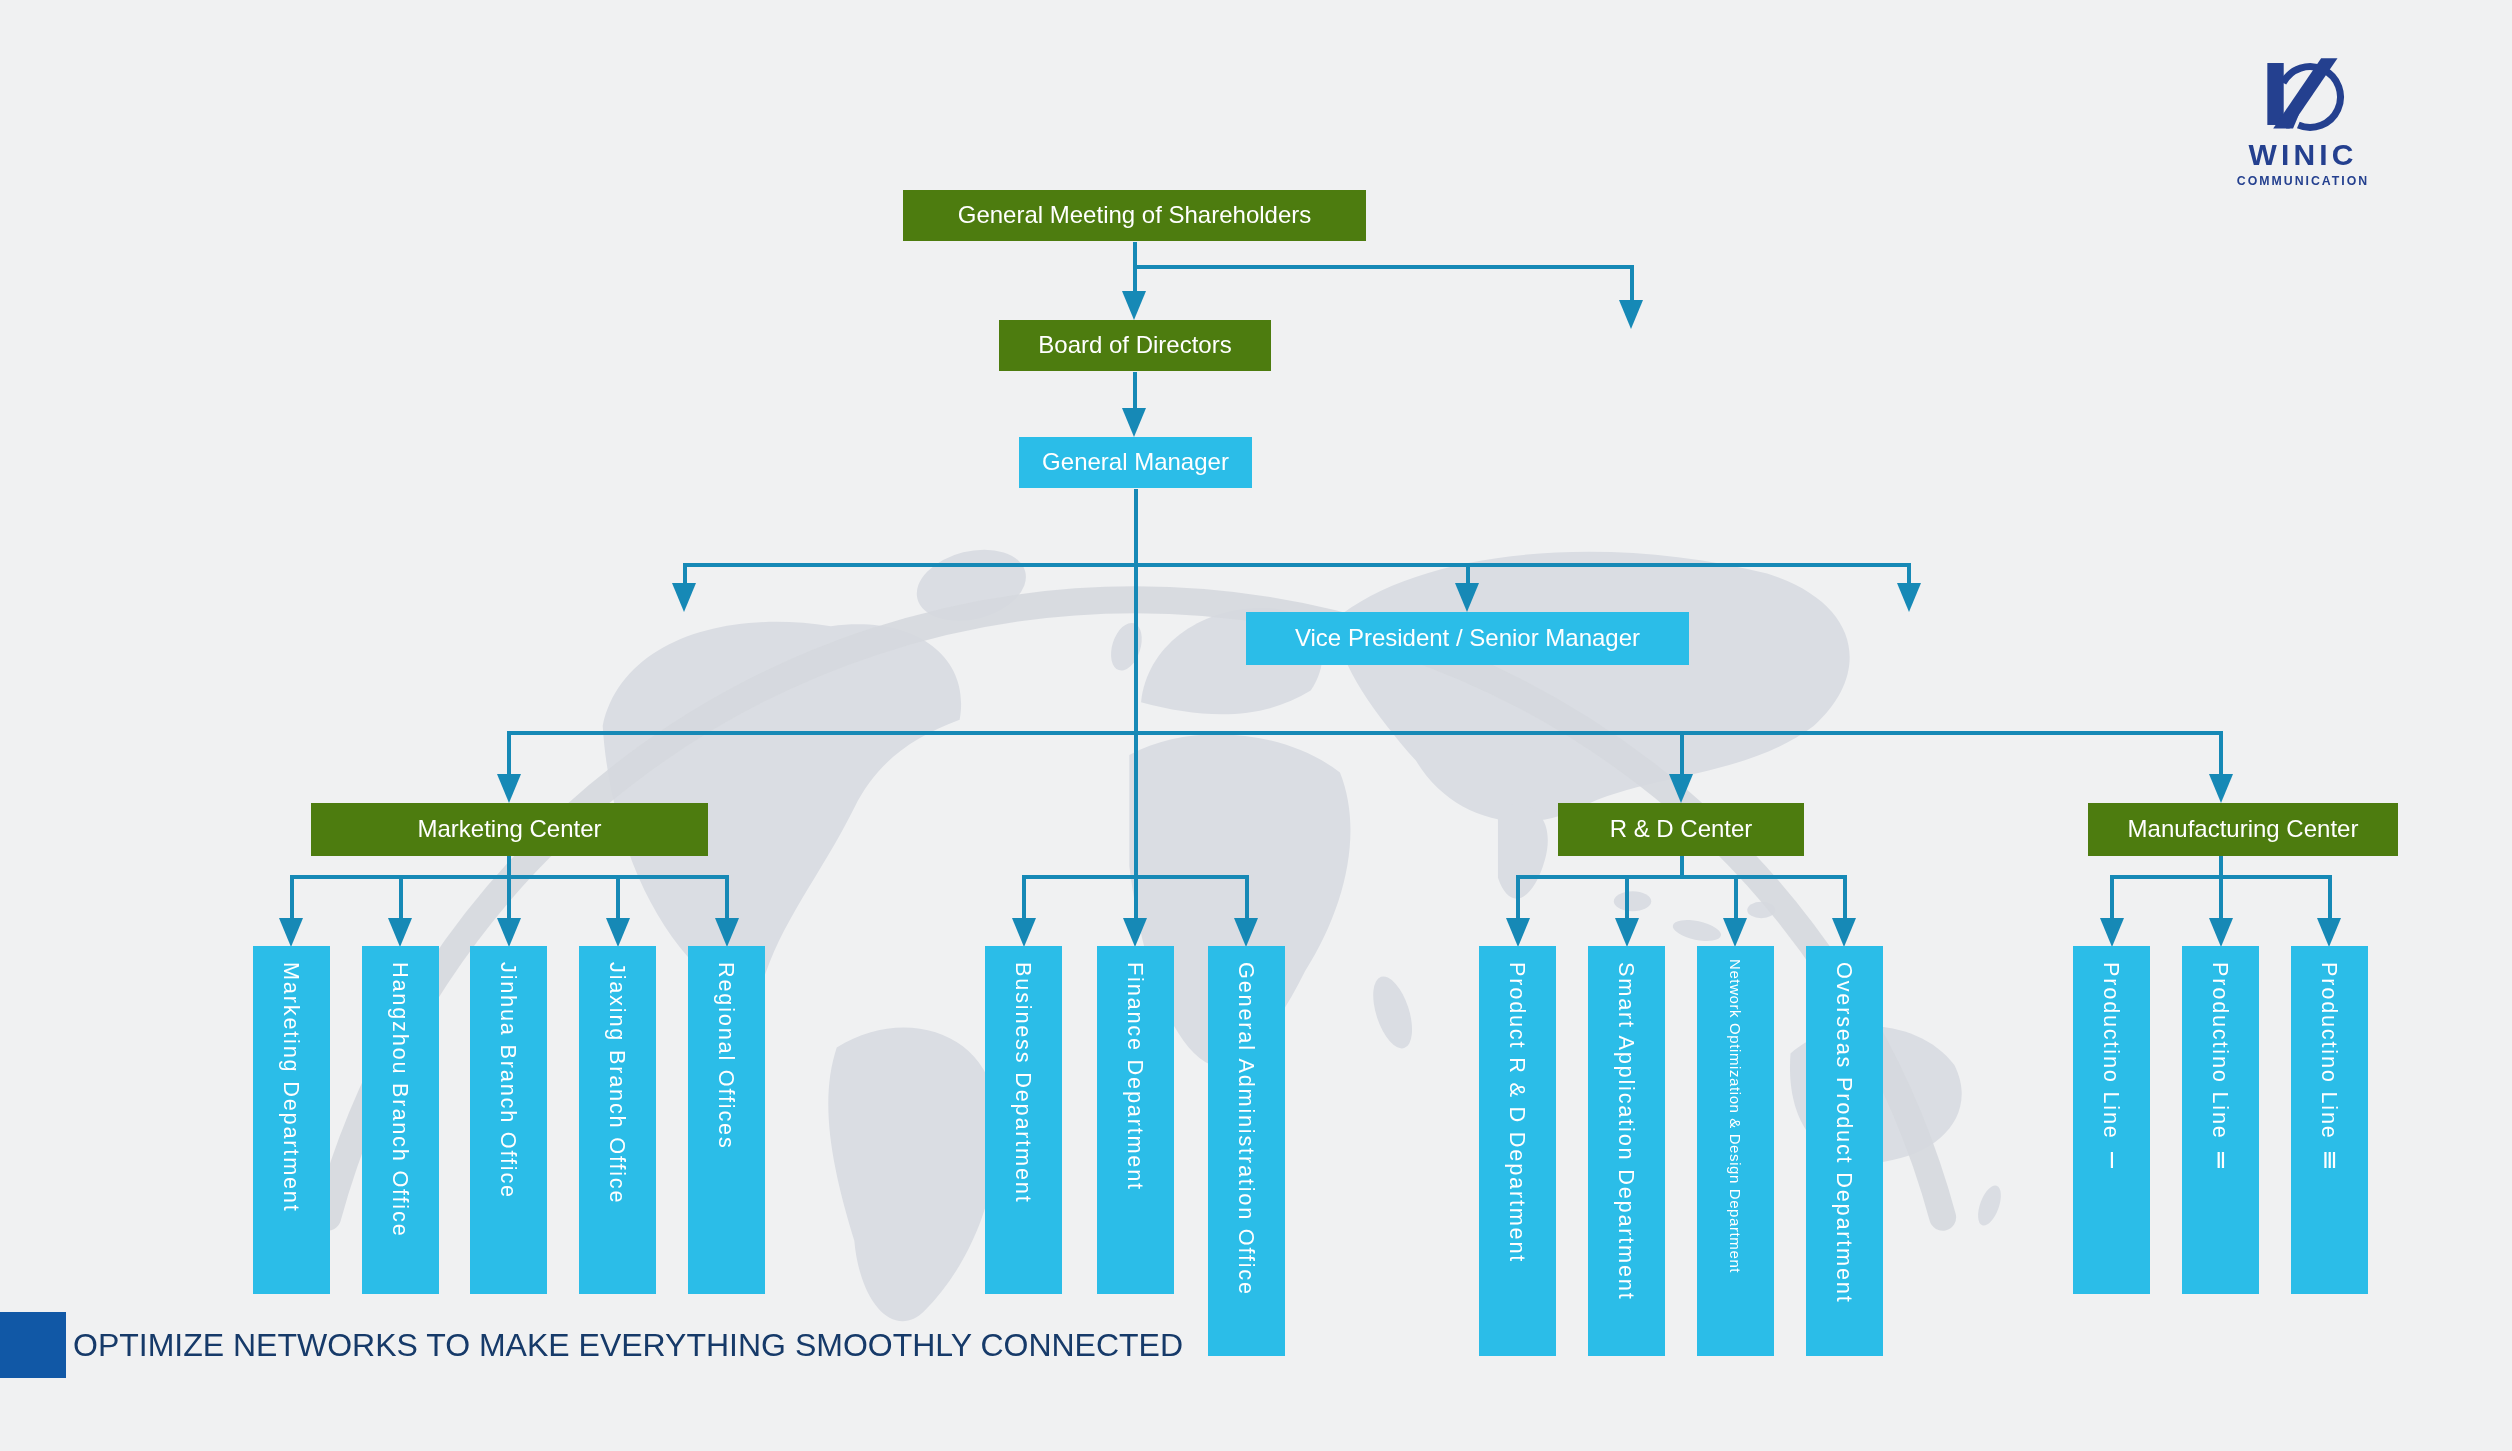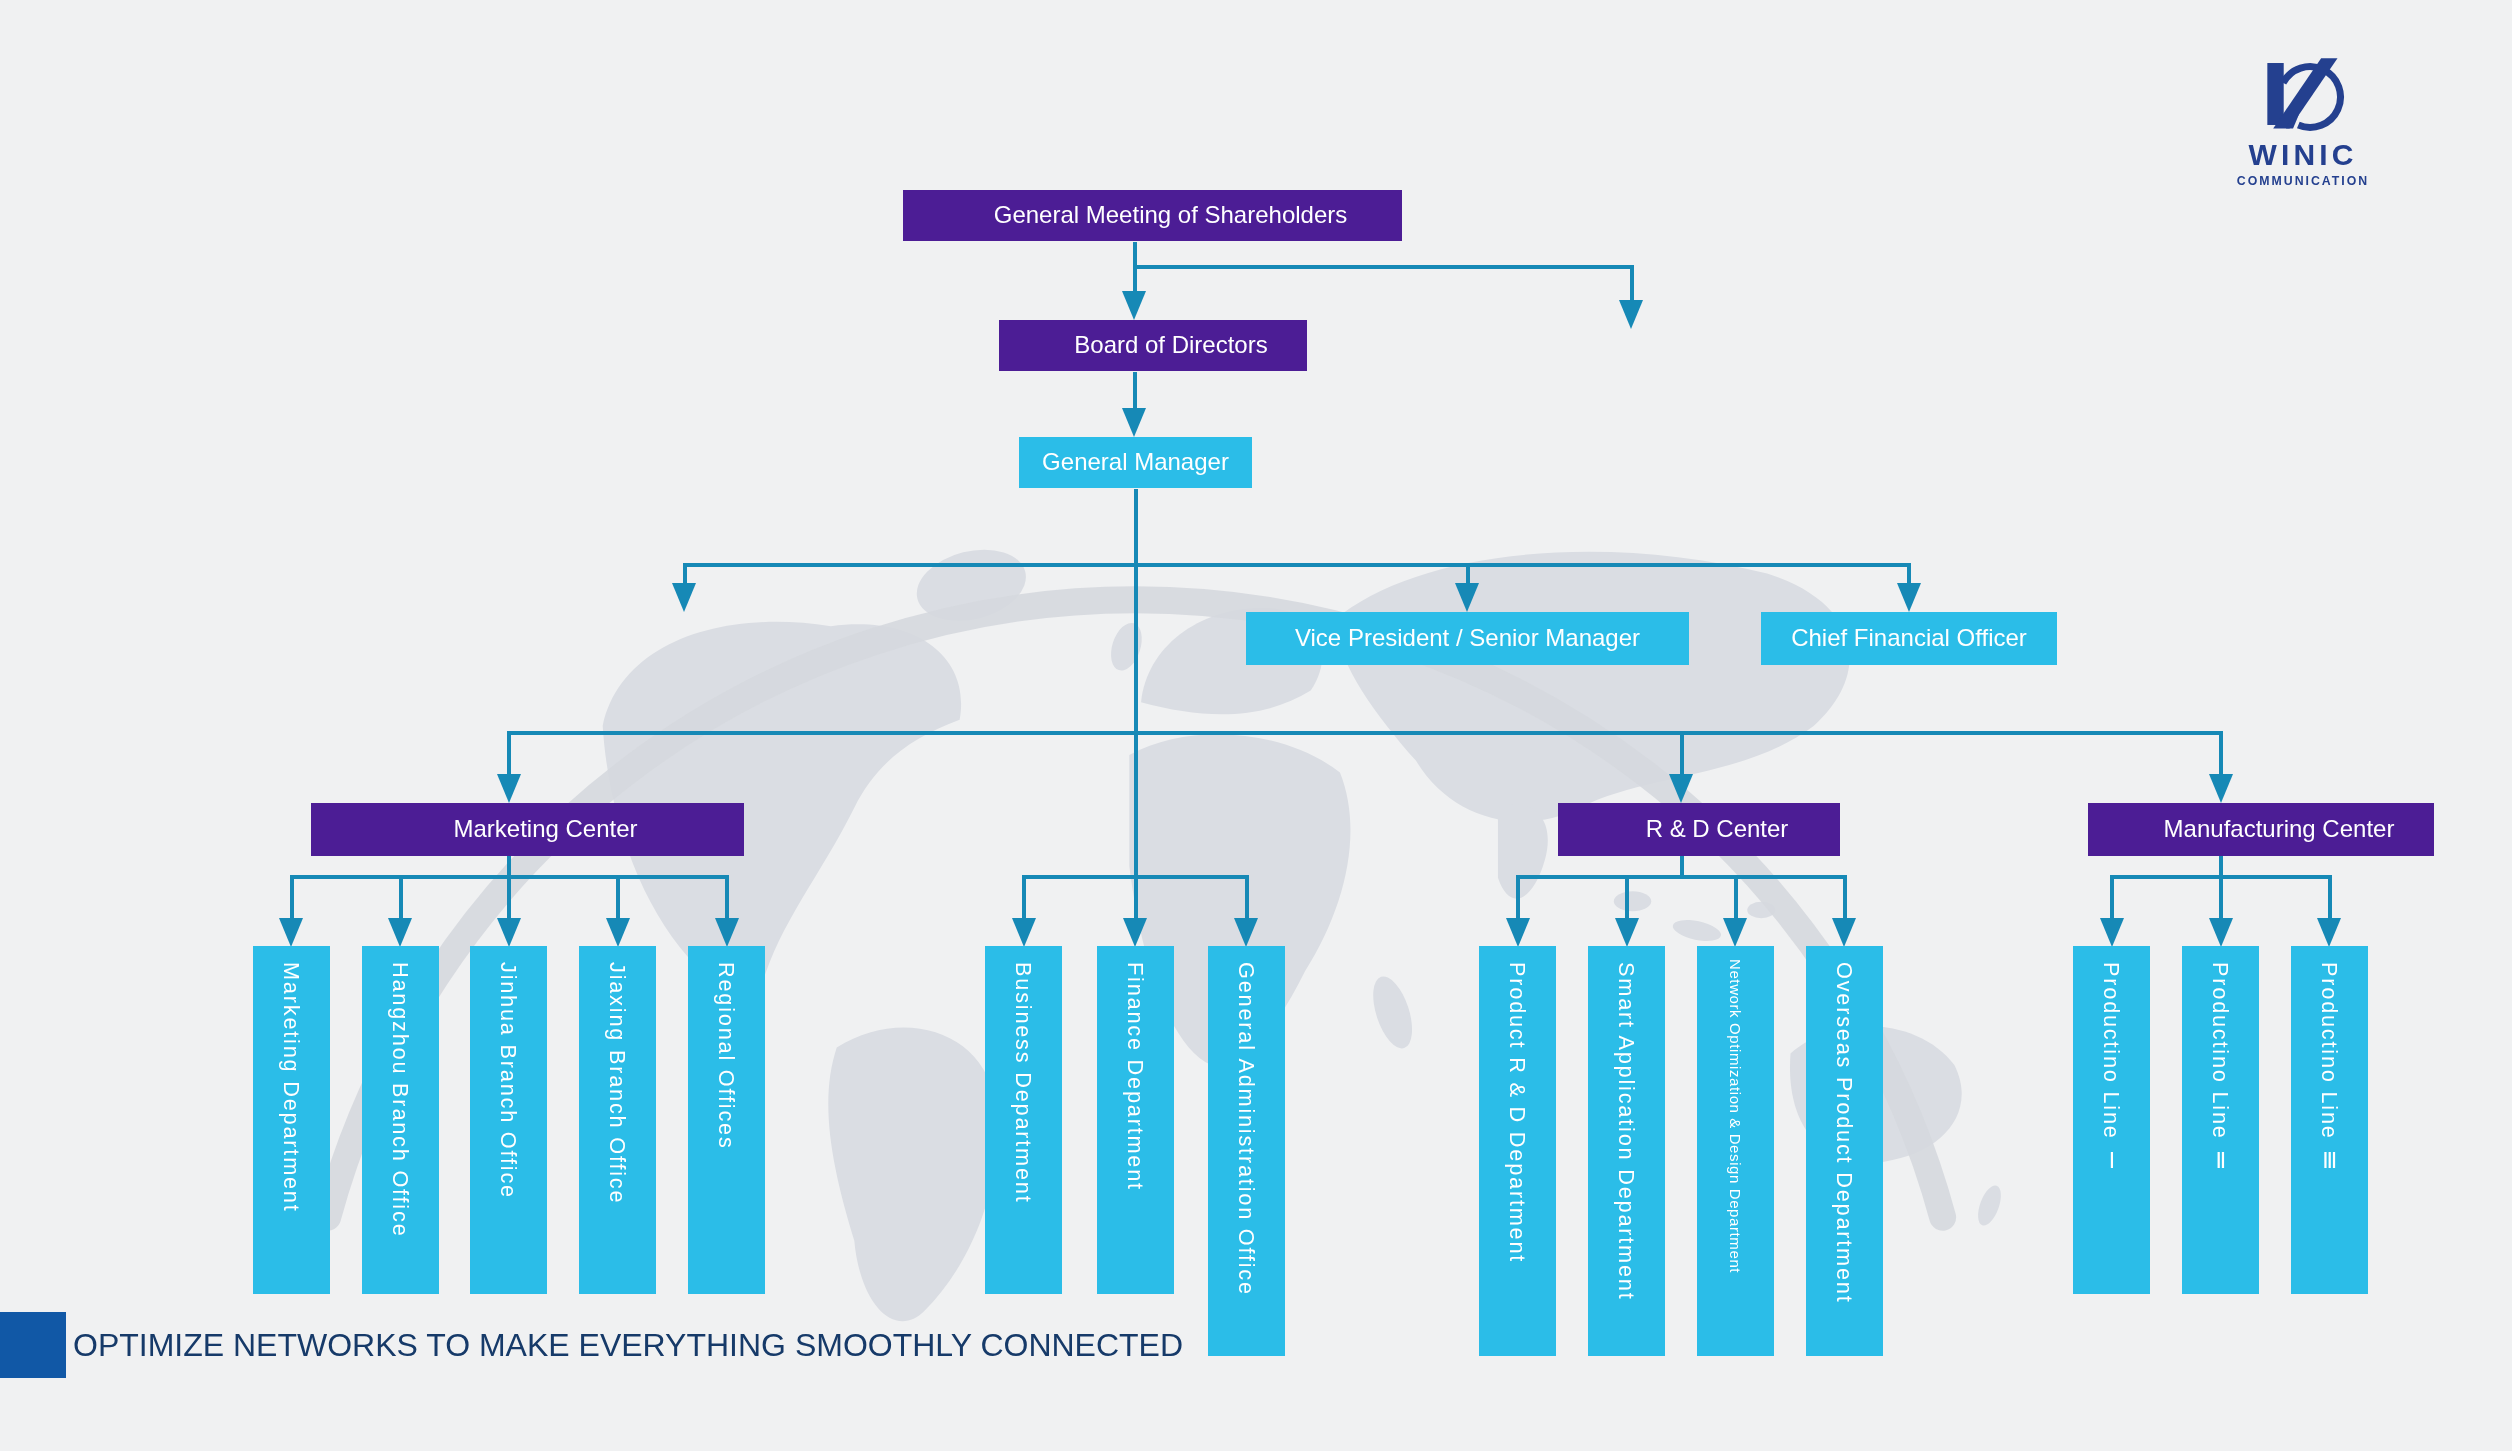--- a/index.html
+++ b/index.html
@@ -18,21 +18,21 @@
     position:absolute;width:0;height:0;z-index:1;
     border-left:12.3px solid transparent;
     border-right:12.3px solid transparent;
     border-top:29px solid #1689b6;
   }
   .box{
     position:absolute;z-index:2;
     display:flex;align-items:center;justify-content:center;
     color:#ffffff;text-align:center;
   }
-  .dark{background:#4c1d95;padding-left:36px;}
+  .dark{background:#4d7c0f;}
   .light{background:#2bbde8;}
   .hbox{font-size:24px;line-height:1.1;}
   .vbox{align-items:flex-start;}
   .vlabel{
     writing-mode:vertical-rl;
     font-size:21.7px;letter-spacing:1.8px;line-height:1;
     padding-top:16.4px;white-space:nowrap;
   }
   .vlabel.small{font-size:15px;letter-spacing:0.6px;padding-top:13px;}
   #logo{position:absolute;left:2218px;top:56px;width:170px;z-index:3;text-align:center;color:#24408f;}
@@ -154,21 +154,20 @@
   <div class="box dark hbox" style="left:903px;top:190px;width:463px;height:51px;">General Meeting of Shareholders</div>
 
   <div class="box dark hbox" style="left:999px;top:320px;width:272px;height:51px;">Board of Directors</div>
 
 
   <div class="box light hbox" style="left:1019px;top:437px;width:233px;height:51px;">General Manager</div>
 
 
   <div class="box light hbox" style="left:1246px;top:612px;width:443px;height:53px;">Vice President / Senior Manager</div>
 
-  <div class="box light hbox" style="left:1761px;top:612px;width:296px;height:53px;">Chief Financial Officer</div>
 
   <div class="box dark hbox" style="left:311px;top:803px;width:397px;height:53px;">Marketing Center</div>
 
   <div class="box dark hbox" style="left:1558px;top:803px;width:246px;height:53px;">R &amp; D Center</div>
 
   <div class="box dark hbox" style="left:2066px;top:803px;width:310px;height:53px;margin-left:22px;">Manufacturing Center</div>
 
   <div class="box light vbox" style="left:253px;top:946px;width:77px;height:348px;">
     <span class="vlabel">Marketing Department</span>
   </div>

